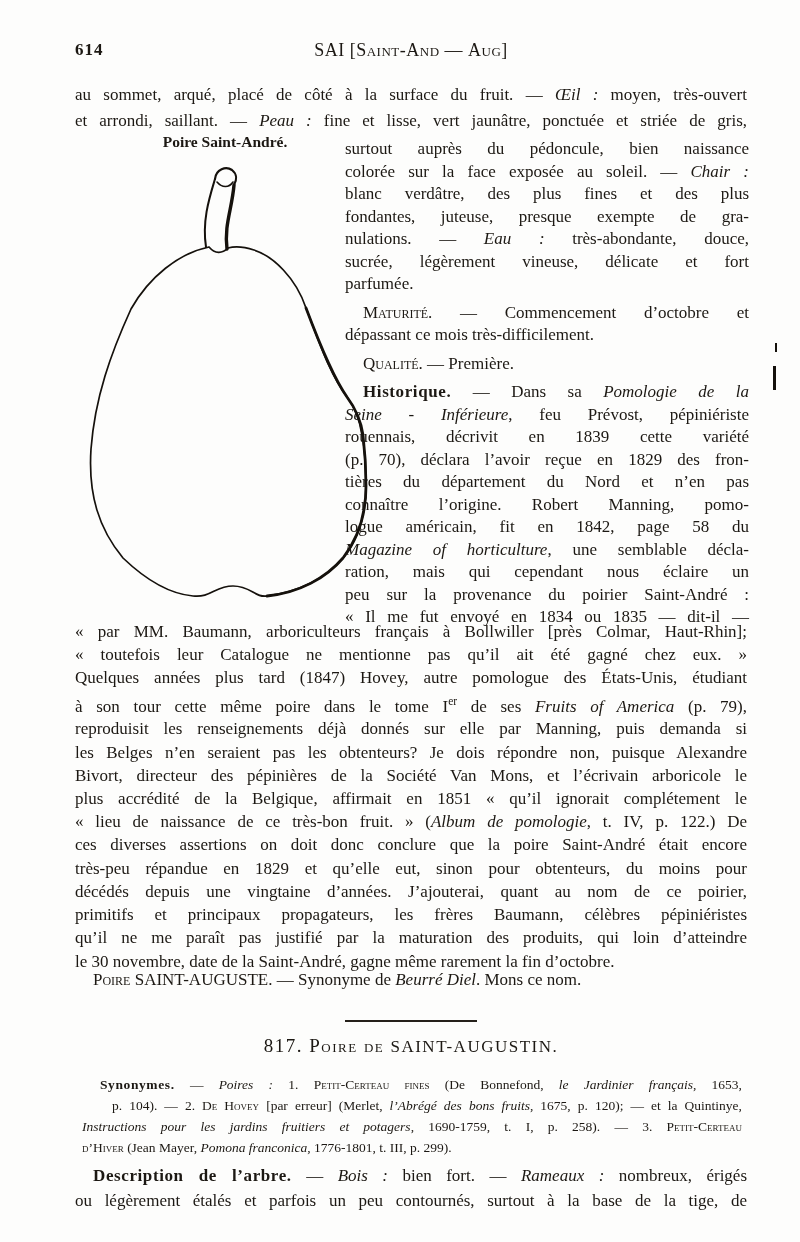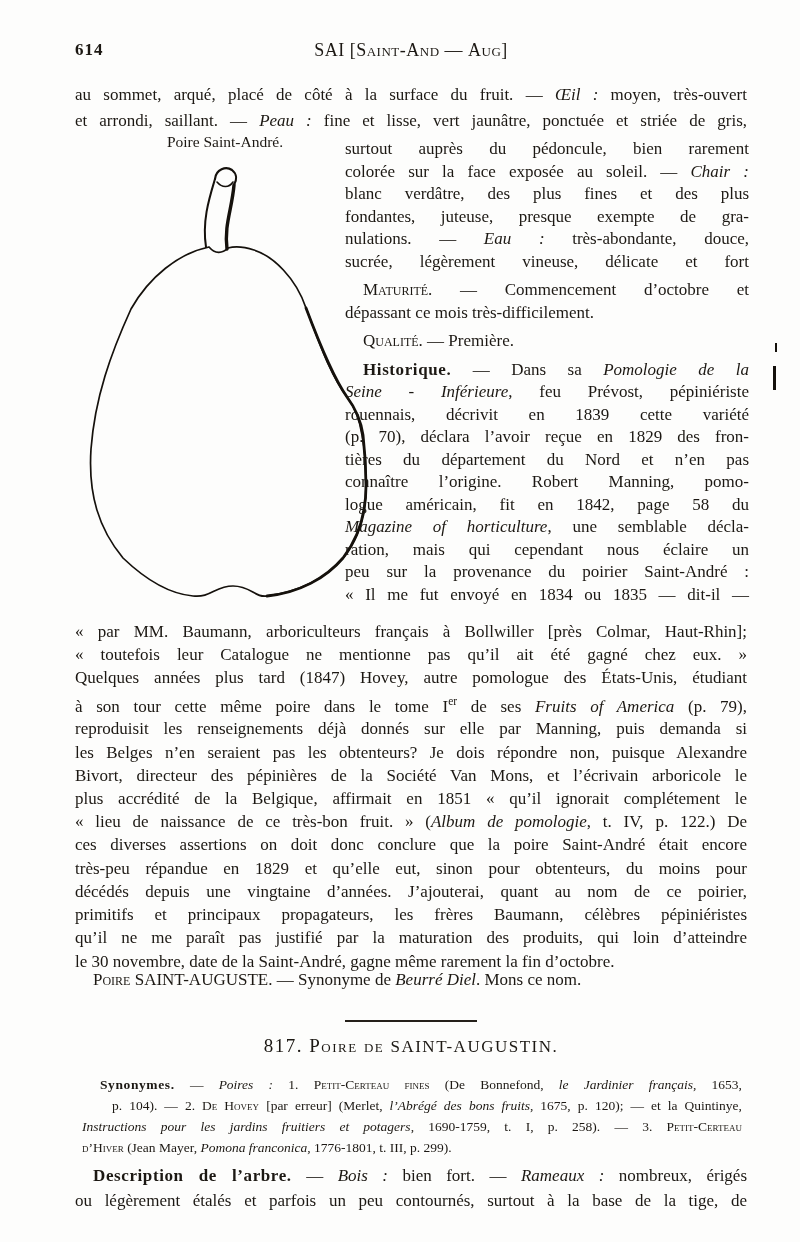--- a/index.html
+++ b/index.html
@@ -22,21 +22,21 @@
   .spb{margin-top:6px;}
   .it{font-style:italic;}
   .sc{font-variant:small-caps;}
   .hv{font-weight:bold;letter-spacing:0.6px;}
   .sp{vertical-align:super;font-size:68%;}
   .lg{font-size:17px;}
   
   .intro{top:82px;left:75px;width:672px;font-size:17px;line-height:26px;}
   .columns{top:133px;left:0;width:800px;height:488px;}
   .figure{position:absolute;left:75px;top:0;width:300px;}
-  .figcap{text-align:center;font-size:15.5px;font-weight:normal;height:24px;}
+  .figcap{text-align:center;font-size:15.5px;font-weight:bold;height:24px;}
   .rcol{position:absolute;left:345px;top:5px;width:404px;font-size:17px;line-height:22.5px;}
   .fullblock{top:620px;left:75px;width:672px;font-size:17px;line-height:23.2px;}
   .auguste{top:968px;left:75px;width:672px;font-size:17px;line-height:24px;}
   .divider{top:1020px;left:345px;width:132px;height:2px;background:#25201a;}
   .heading{top:1035px;left:75px;width:672px;text-align:center;font-size:19px;letter-spacing:1.5px;}
   .heading .tline{text-align:center;text-align-last:center;}
   .synonymes{top:1074px;left:82px;width:660px;font-size:13.5px;line-height:21px;}
   .description{top:1163px;left:75px;width:672px;font-size:17px;line-height:25px;}
   .mark{background:#15110c;}
   .mark1{top:343px;left:775px;width:2px;height:9px;}
@@ -71,26 +71,27 @@
         <path d="M140,22 C141,12 151,9 157,13 C162,17 162,23 159,28" stroke-width="2.2"></path>
         <path d="M142,25 C147,31 154,31 158,25" stroke-width="1.6"></path>
 
         <path d="M134,90 C104,96 74,120 56,152 C36,196 20,240 16,292 C13,338 24,372 48,401 C72,424 96,437 118,439 C136,441 140,429 158,429 C176,429 180,441 192,439 C224,435 252,421 269,400 C286,378 291,354 291,329 C291,305 289,288 287,278 C284,259 279,249 272,240 C254,216 244,184 231,151 C221,121 198,99 179,93 C170,90 160,89 153,91 C147,97 140,97 134,90" stroke-width="1.7"></path>
 
         <path d="M231,151 C243,183 258,220 272,240 C281,252 286,264 288,278 C290,295 291,310 291,329 C291,354 285,379 268,401 C251,421 224,436 192,439" stroke-width="2.8"></path>
       </g>
     </svg>
   </div>
   <div class="rcol">
-      <div class="tline just"><span>surtout auprès du pédoncule, bien rarement</span></div>
+      <div class="tline just"><span>surtout auprès du pédoncule, bien naissance</span></div>
       <div class="tline just"><span>colorée sur la face exposée au soleil. — </span><span class="it">Chair :</span></div>
       <div class="tline just"><span>blanc verdâtre, des plus fines et des plus</span></div>
       <div class="tline just"><span>fondantes, juteuse, presque exempte de gra-</span></div>
       <div class="tline just"><span>nulations. — </span><span class="it">Eau :</span><span> très-abondante, douce,</span></div>
       <div class="tline just"><span>sucrée, légèrement vineuse, délicate et fort</span></div>
+      <div class="tline"><span>parfumée.</span></div>
       <div class="tline just ind1 spb"><span class="sc">Maturité.</span><span> — Commencement d’octobre et</span></div>
       <div class="tline"><span>dépassant ce mois très-difficilement.</span></div>
       <div class="tline ind1 spb"><span class="sc">Qualité.</span><span> — Première.</span></div>
       <div class="tline just ind1 spb"><span class="hv">Historique.</span><span> — Dans sa </span><span class="it">Pomologie de la</span></div>
       <div class="tline just"><span class="it">Seine - Inférieure</span><span>, feu Prévost, pépiniériste</span></div>
       <div class="tline just"><span>rouennais, décrivit en 1839 cette variété</span></div>
       <div class="tline just"><span>(p. 70), déclara l’avoir reçue en 1829 des fron-</span></div>
       <div class="tline just"><span>tières du département du Nord et n’en pas</span></div>
       <div class="tline just"><span>connaître l’origine. Robert Manning, pomo-</span></div>
       <div class="tline just"><span>logue américain, fit en 1842, page 58 du</span></div>

